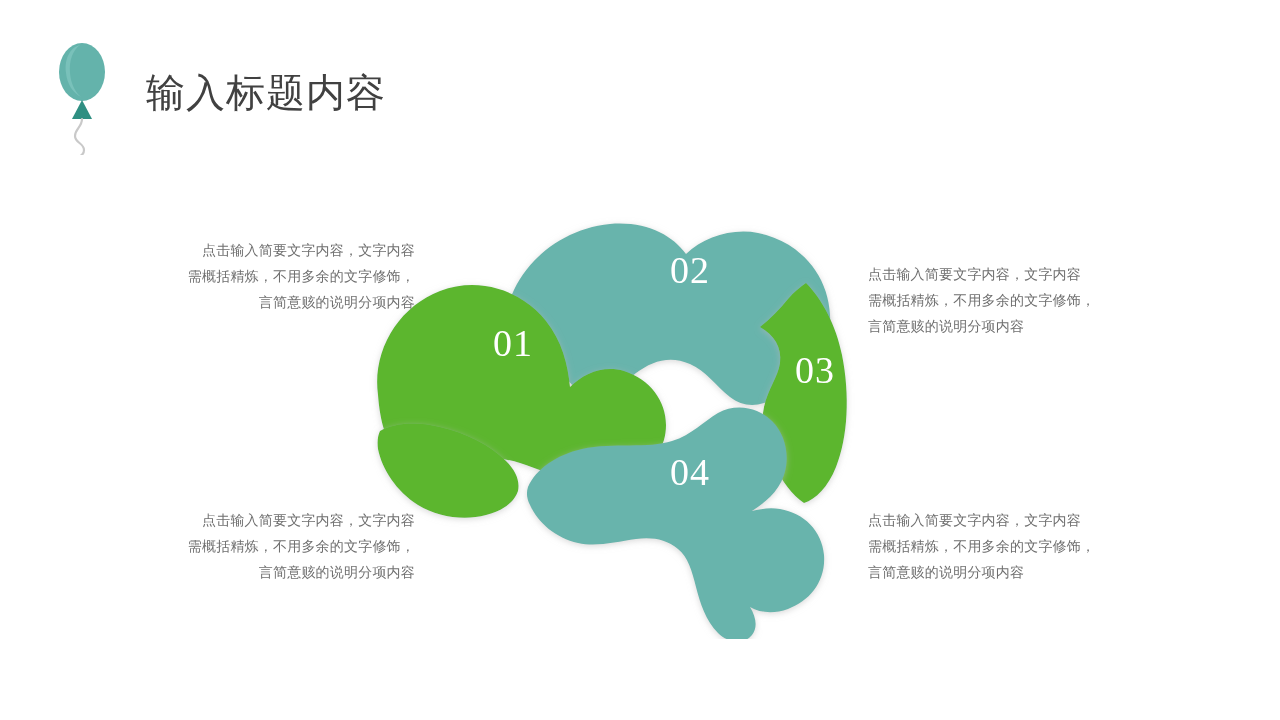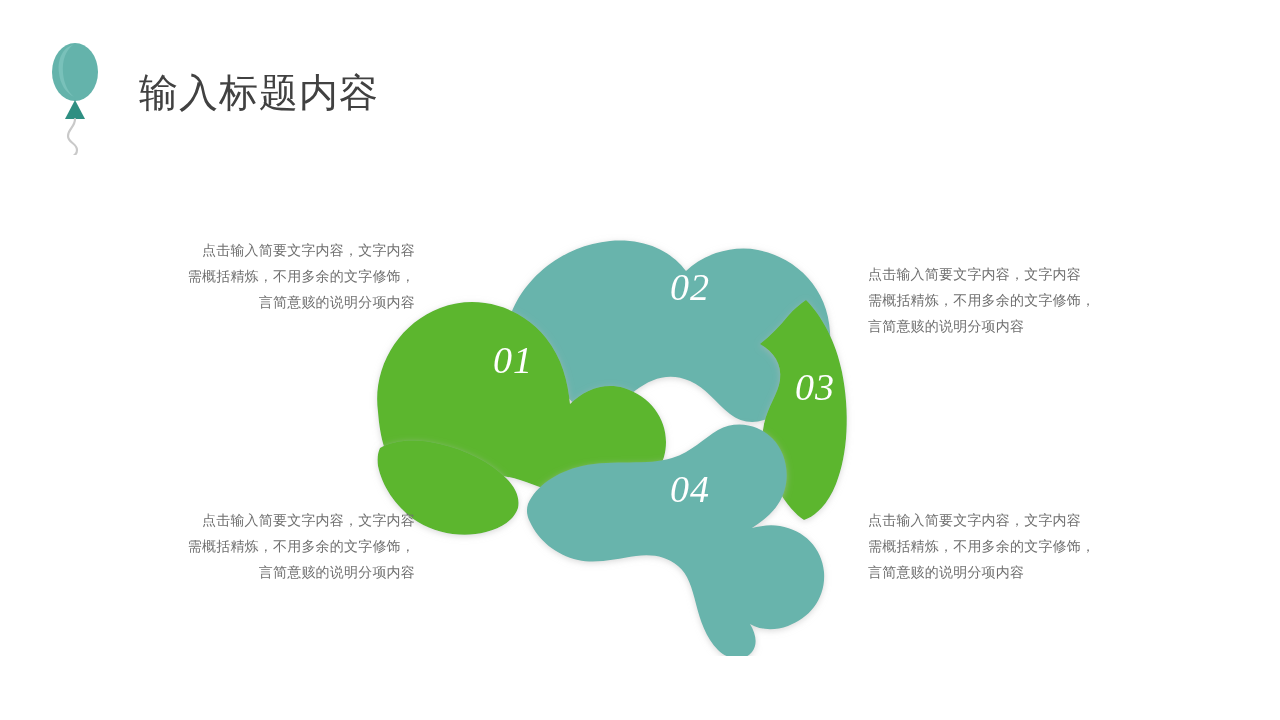--- a/index.html
+++ b/index.html
@@ -21,21 +21,21 @@
     position: absolute;
     left: 0; top: 0;
     width: 1280px;
     height: 720px;
     background: #ffffff;
   }
 
   
   #header {
     position: absolute;
-    left: 36px;
+    left: 43px;
     top: 30px;
     width: 600px;
     height: 120px;
   }
   #balloon-icon {
     position: absolute;
     left: 8px;
     top: 5px;
     width: 70px;
     height: 120px;
@@ -49,24 +49,23 @@
     line-height: 46px;
     letter-spacing: 1px;
     color: #414141;
     white-space: nowrap;
   }
 
   
   #brain-diagram {
     position: absolute;
     left: 360px;
-    top: 216px;
+    top: 199px;
     width: 530px;
     height: 440px;
-    font-style: italic;
   }
   #brain-svg { display: block; width: 530px; height: 440px; }
 
   .brain-number {
     font-family: "Liberation Serif", serif;
     font-size: 38px;
     fill: #ffffff;
     text-anchor: middle;
     dominant-baseline: middle;
     letter-spacing: 1px;

